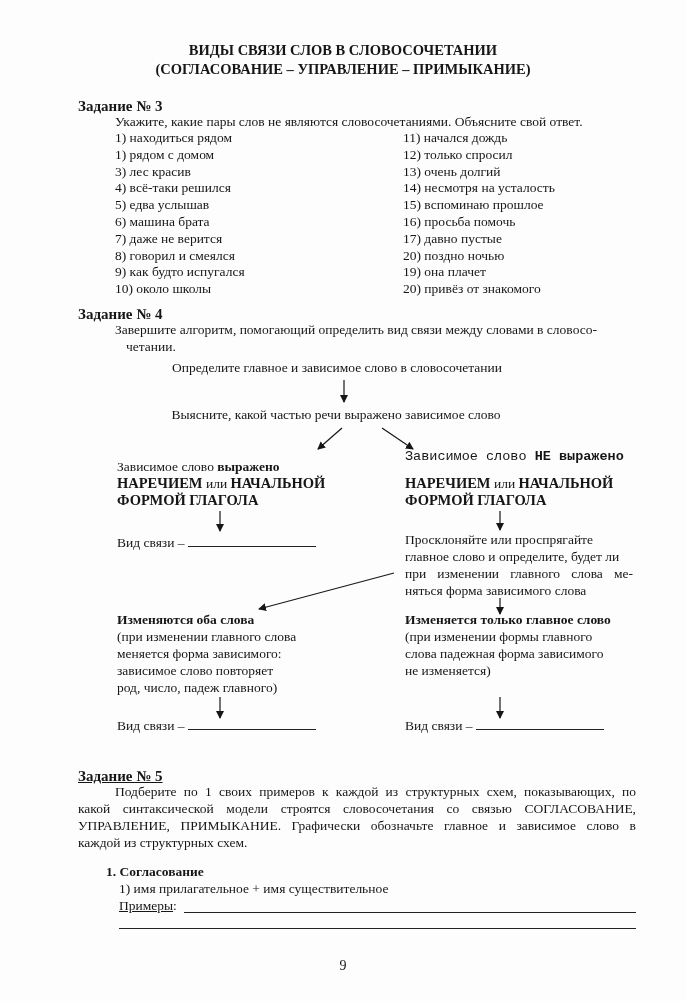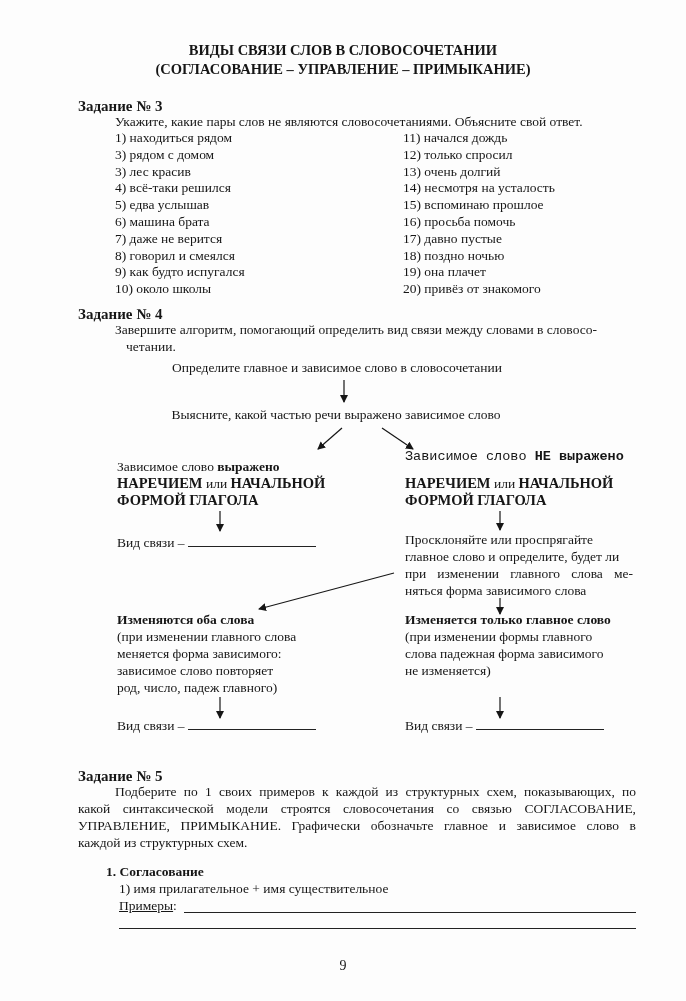--- a/index.html
+++ b/index.html
@@ -25,39 +25,39 @@
 </head>
 <body>
 
 <div class="abs title" style="top:42px;">ВИДЫ СВЯЗИ СЛОВ В СЛОВОСОЧЕТАНИИ</div>
 <div class="abs title" style="top:61px;">(СОГЛАСОВАНИЕ – УПРАВЛЕНИЕ – ПРИМЫКАНИЕ)</div>
 
 <div class="abs task-h" style="top:98px;">Задание № 3</div>
 <div class="abs txt" style="left:115px; top:114px;">Укажите, какие пары слов не являются словосочетаниями. Объясните свой ответ.</div>
 <div class="abs list" style="left:115px; top:130px;">
   <div>1) находиться рядом</div>
-  <div>3) рядом с домом</div>
+  <div>1) рядом с домом</div>
   <div>3) лес красив</div>
   <div>4) всё-таки решился</div>
   <div>5) едва услышав</div>
   <div>6) машина брата</div>
   <div>7) даже не верится</div>
   <div>8) говорил и смеялся</div>
   <div>9) как будто испугался</div>
   <div>10) около школы</div>
 </div>
 <div class="abs list" style="left:403px; top:130px;">
   <div>11) начался дождь</div>
   <div>12) только спросил</div>
   <div>13) очень долгий</div>
   <div>14) несмотря на усталость</div>
   <div>15) вспоминаю прошлое</div>
   <div>16) просьба помочь</div>
   <div>17) давно пустые</div>
-  <div>18) поздно ночью</div>
+  <div>20) поздно ночью</div>
   <div>19) она плачет</div>
   <div>20) привёз от знакомого</div>
 </div>
 
 <div class="abs task-h" style="top:306px;">Задание № 4</div>
 <div class="abs txt" style="left:115px; top:322px;">Завершите алгоритм, помогающий определить вид связи между словами в словосо-</div>
 <div class="abs txt" style="left:78px; top:339px;margin-left:48px;">четании.</div>
 
 <div class="abs txt" style="left:0; width:686px; text-align:center; top:360px; padding-right:12px; box-sizing:border-box;">Определите главное и зависимое слово в словосочетании</div>
 <div class="abs txt" style="left:0; width:686px; text-align:center; top:407px; padding-right:14px; box-sizing:border-box;">Выясните, какой частью речи выражено зависимое слово</div>
@@ -118,21 +118,21 @@
     <line x1="382" y1="428" x2="413" y2="449" marker-end="url(#ah)"></line>
     <line x1="220" y1="511" x2="220" y2="531" marker-end="url(#ah)"></line>
     <line x1="500" y1="511" x2="500" y2="530" marker-end="url(#ah)"></line>
     <line x1="394" y1="573" x2="259" y2="609" marker-end="url(#ah)"></line>
     <line x1="500" y1="598" x2="500" y2="614" marker-end="url(#ah)"></line>
     <line x1="220" y1="697" x2="220" y2="718" marker-end="url(#ah)"></line>
     <line x1="500" y1="697" x2="500" y2="718" marker-end="url(#ah)"></line>
   </g>
 </svg>
 
-<div class="abs task-h" style="top:768px;">Задание № 5</div>
+<div class="abs task-h" style="top:768px;text-decoration:underline;">Задание № 5</div>
 <div class="abs txt justify" style="left:115px; top:784px; width:521px;">Подберите по 1 своих примеров к каждой из структурных схем, показывающих, по</div>
 <div class="abs txt justify" style="left:78px; top:801px; width:558px;">какой синтаксической модели строятся словосочетания со связью СОГЛАСОВАНИЕ,</div>
 <div class="abs txt justify" style="left:78px; top:818px; width:558px;">УПРАВЛЕНИЕ, ПРИМЫКАНИЕ. Графически обозначьте главное и зависимое слово в</div>
 <div class="abs txt" style="left:78px; top:835px;">каждой из структурных схем.</div>
 
 <div class="abs txt bold" style="left:106px; top:864px;">1. Согласование</div>
 <div class="abs txt" style="left:119px; top:881px;">1) имя прилагательное + имя существительное</div>
 <div class="abs txt" style="left:119px; top:898px;">
   <span class="u">Примеры</span><span>:</span>
 </div>

